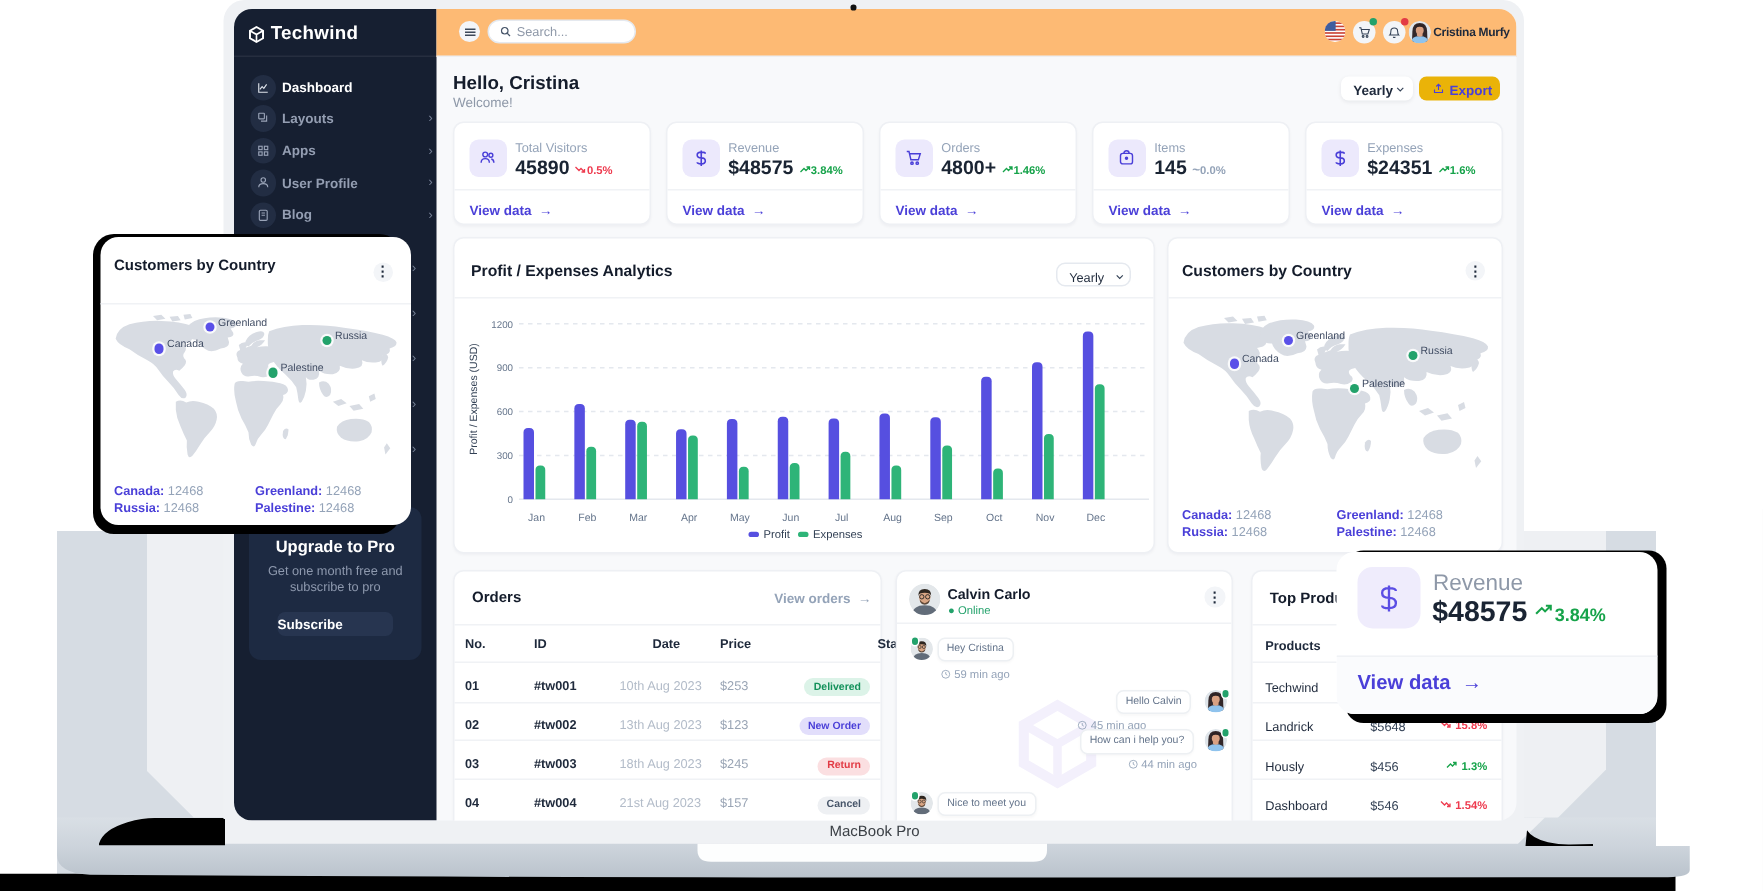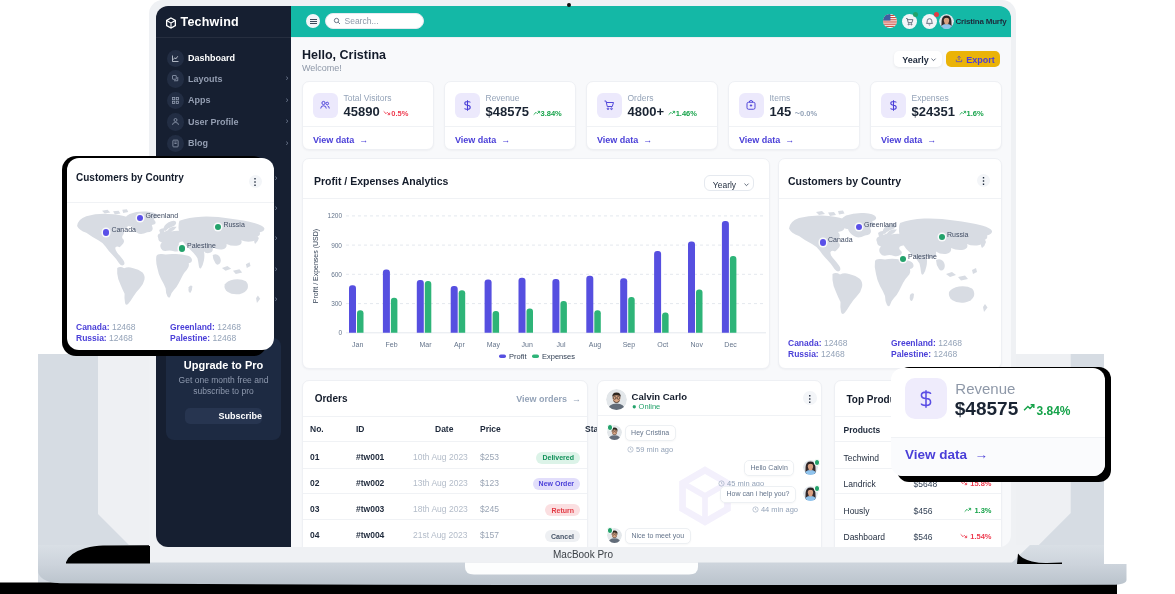--- a/index.html
+++ b/index.html
@@ -206,25 +206,25 @@
         </div>
   <div class="chev abs" style="top:168px;">›</div>
   <div class="chev abs" style="top:198px;">›</div>
   <div class="chev abs" style="top:228.5px;">›</div>
   <div class="chev abs" style="top:259px;">›</div>
   <div class="chev abs" style="top:289.5px;">›</div>
 
   <div class="abs" style="left:10.5px;top:332.5px;width:115px;height:102px;background:#1d2a42;border-radius:8px;">
     <div class="abs" style="left:0;top:21px;width:115px;text-align:center;font-size:11px;font-weight:bold;color:#fff;">Upgrade to Pro</div>
     <div class="abs" style="left:0;top:37px;width:115px;text-align:center;font-size:8.5px;line-height:11px;color:#8e99ae;">Get one month free and<br>subscribe to pro</div>
-    <div class="abs" style="left:19px;top:70px;width:77px;height:16px;background:#273550;border-radius:5px;text-align:right;font-size:9px;font-weight:bold;color:#fff;line-height:16px;">Subscribe</div>
+    <div class="abs" style="left:19px;top:70px;width:77px;height:16px;background:#273550;border-radius:5px;text-align:left;font-size:9px;font-weight:bold;color:#fff;line-height:16px;">Subscribe</div>
   </div>
 </div>
 
-<div class="abs" style="left:135px;top:0;width:720px;height:31.5px;background:#14b8a6;border-bottom:1px solid #edeff3;">
+<div class="abs" style="left:135px;top:0;width:720px;height:31.5px;background:#fdba74;border-bottom:1px solid #edeff3;">
   <div class="ico-circ abs" style="left:15.5px;top:8.5px;width:14px;height:14px;">
     <div style="width:7px;">
             <div style="height:1px;background:#3c4859;margin:1px 0;"></div>
             <div style="height:1px;background:#3c4859;margin:1px 0;"></div>
             <div style="height:1px;background:#3c4859;margin:1px 0;"></div>
           </div>
   </div>
   <div class="abs" style="left:34px;top:7px;width:97px;height:14px;background:#fff;border:1px solid #e5e9ef;border-radius:8px;display:flex;align-items:center;">
     <svg style="margin-left:7px;" width="8" height="8" viewBox="0 0 24 24" stroke="#475569" stroke-width="2.4" fill="none">
             <circle cx="10.5" cy="10.5" r="6.5"></circle>

